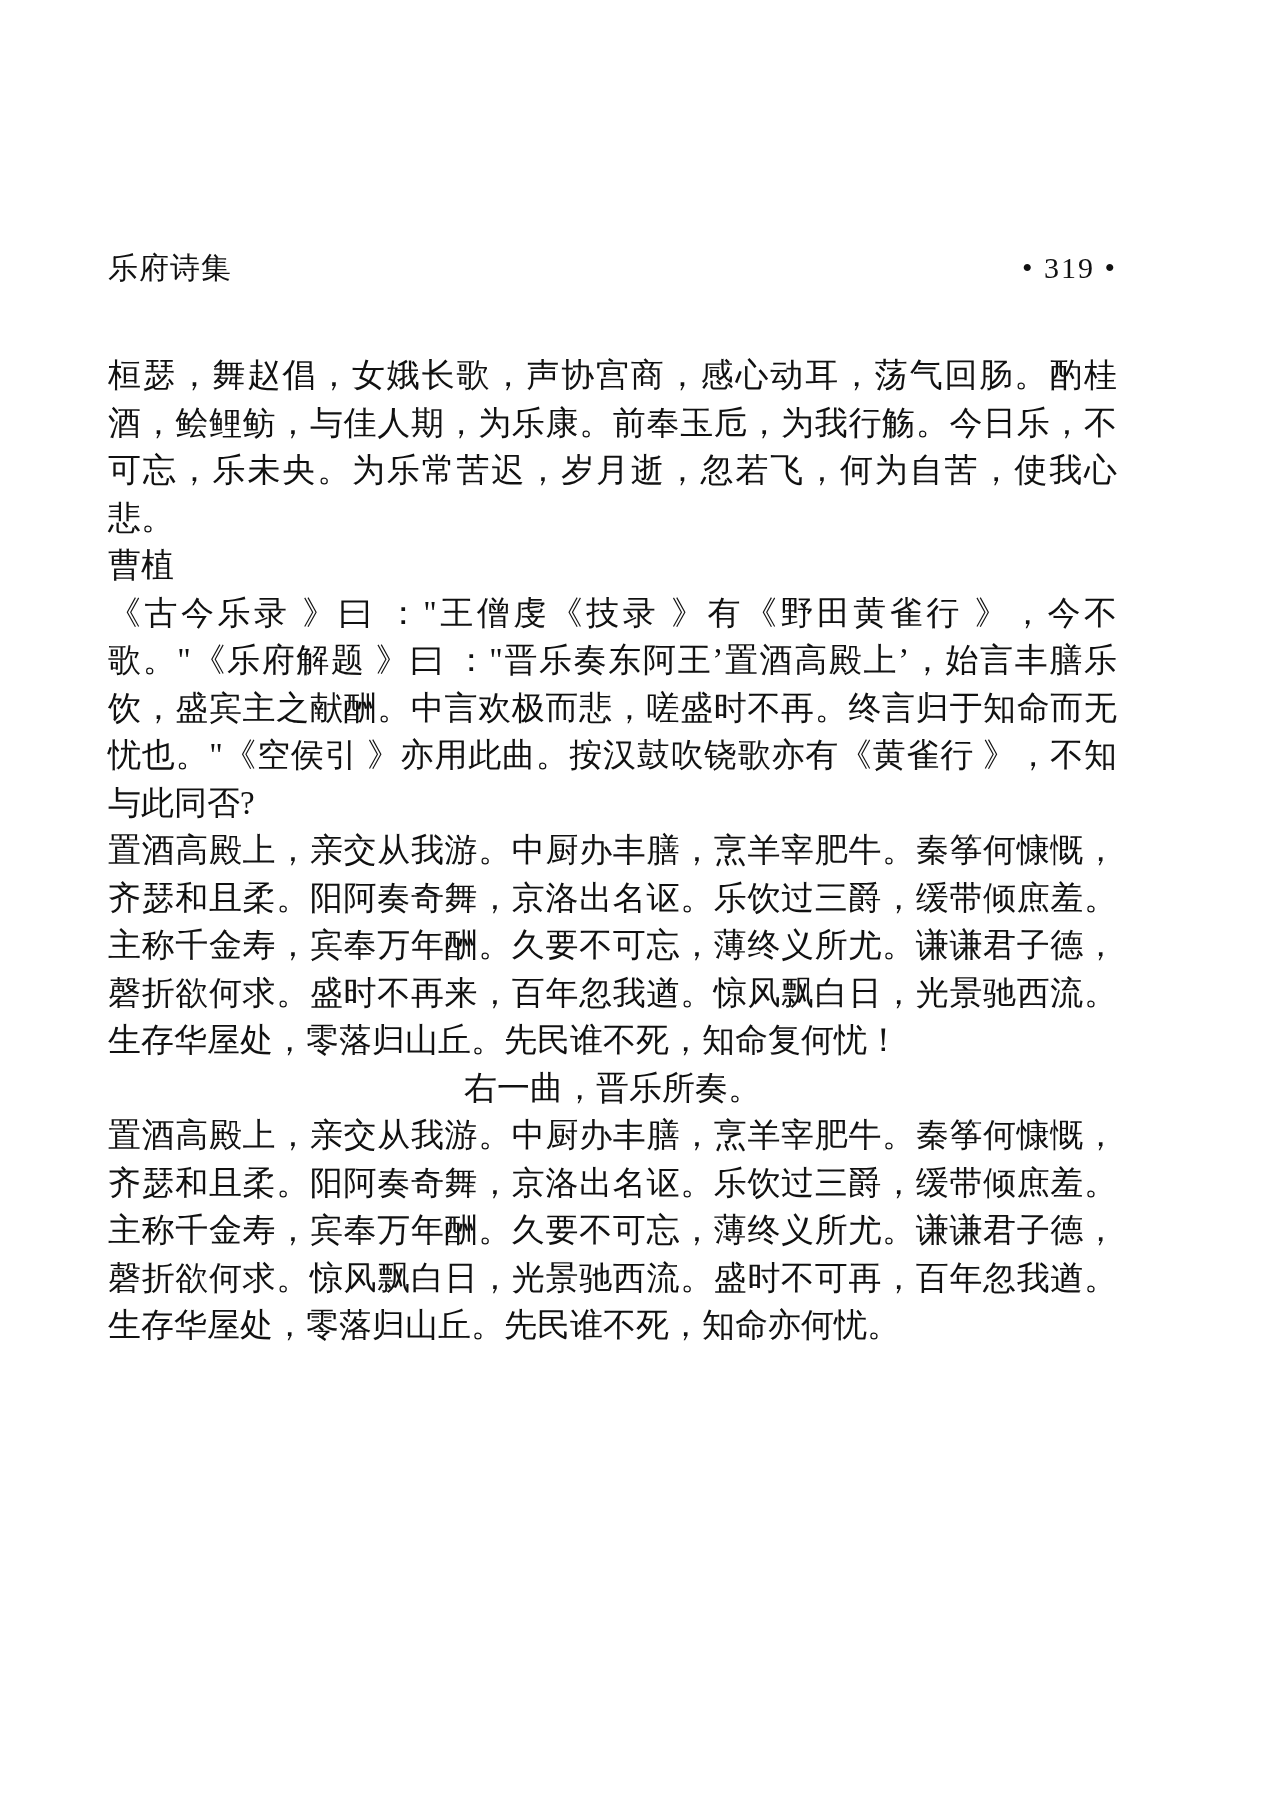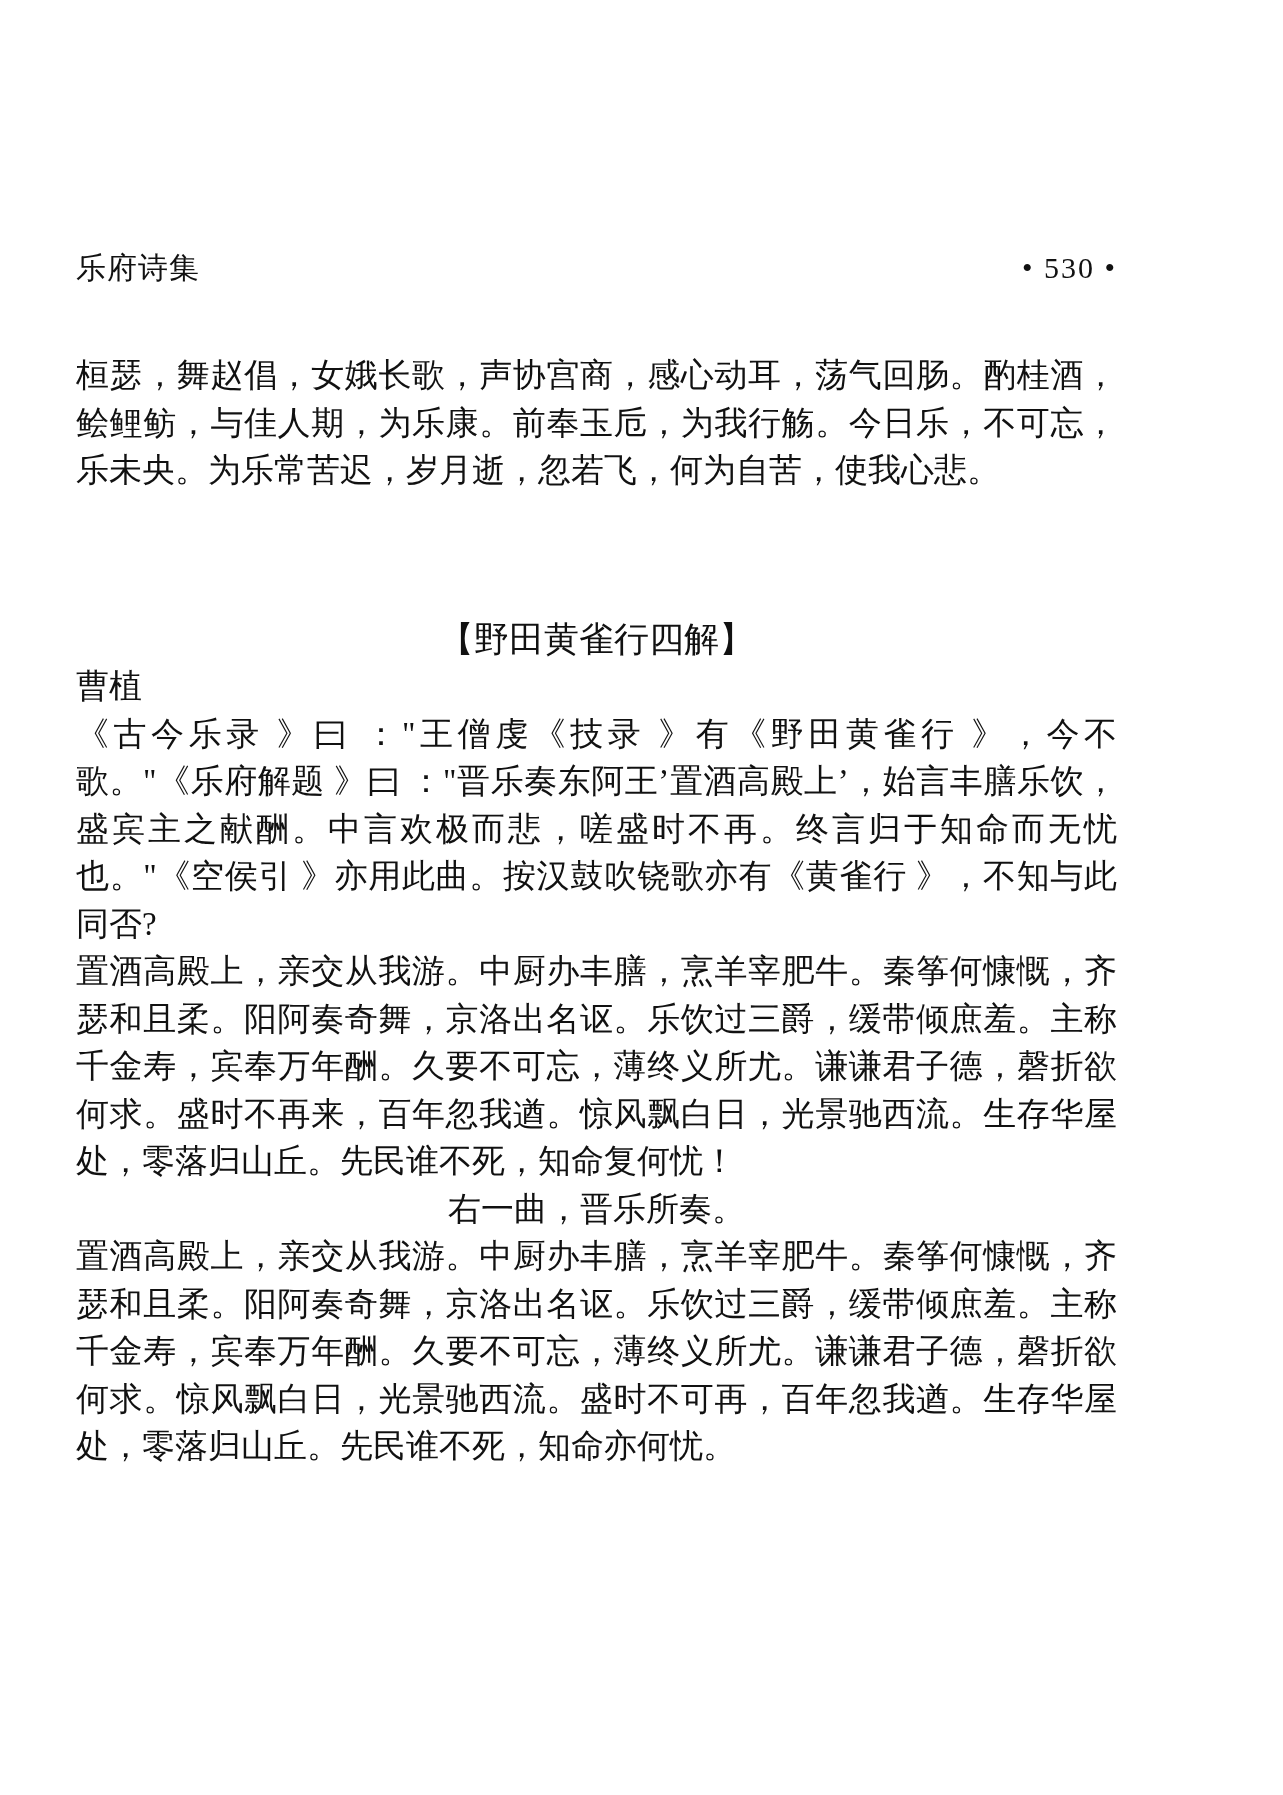--- a/index.html
+++ b/index.html
@@ -11,21 +11,21 @@
     width: 1283px;
     height: 1795px;
     overflow: hidden;
     font-family: "Liberation Serif", serif;
     color: #111111;
   }
   .page {
     box-sizing: border-box;
     width: 1283px;
     height: 1415px;
-    padding: 248px 166px 0 76px;
+    padding: 248px 166px 0 108px;
     background: #ffffff;
   }
   .page-header {
     display: flex;
     justify-content: space-between;
     align-items: baseline;
     font-size: 30px;
     line-height: 40px;
   }
   .book-title {
@@ -59,26 +59,25 @@
     text-align: center;
   }
 </style>
 </head>
 <body>
 
 <div class="page">
 
   <div class="page-header">
     <span class="book-title">乐府诗集</span>
-    <span class="page-number">• 530 •</span>
+    <span class="page-number">• 319 •</span>
   </div>
 
   <p class="body-text continuation">桓瑟，舞赵倡，女娥长歌，声协宫商，感心动耳，荡气回肠。酌桂酒，鲙鲤鲂，与佳人期，为乐康。前奉玉卮，为我行觞。今日乐，不可忘，乐未央。为乐常苦迟，岁月逝，忽若飞，何为自苦，使我心悲。</p>
 
-  <h2 class="poem-title">【野田黄雀行四解】</h2>
 
   <p class="body-text author-line">曹植</p>
 
   <p class="body-text">《古今乐录 》曰 ："王僧虔《技录 》有《野田黄雀行 》，今不歌。"《乐府解题 》曰 ："晋乐奏东阿王’置酒高殿上’，始言丰膳乐饮，盛宾主之献酬。中言欢极而悲，嗟盛时不再。终言归于知命而无忧也。"《空侯引 》亦用此曲。按汉鼓吹铙歌亦有《黄雀行 》，不知与此同否?</p>
 
   <p class="body-text">置酒高殿上，亲交从我游。中厨办丰膳，烹羊宰肥牛。秦筝何慷慨，齐瑟和且柔。阳阿奏奇舞，京洛出名讴。乐饮过三爵，缓带倾庶羞。主称千金寿，宾奉万年酬。久要不可忘，薄终义所尤。谦谦君子德，磬折欲何求。盛时不再来，百年忽我遒。惊风飘白日，光景驰西流。生存华屋处，零落归山丘。先民谁不死，知命复何忧！</p>
 
   <p class="body-text stanza-note">右一曲，晋乐所奏。</p>
 
   <p class="body-text">置酒高殿上，亲交从我游。中厨办丰膳，烹羊宰肥牛。秦筝何慷慨，齐瑟和且柔。阳阿奏奇舞，京洛出名讴。乐饮过三爵，缓带倾庶羞。主称千金寿，宾奉万年酬。久要不可忘，薄终义所尤。谦谦君子德，磬折欲何求。惊风飘白日，光景驰西流。盛时不可再，百年忽我遒。生存华屋处，零落归山丘。先民谁不死，知命亦何忧。</p>

